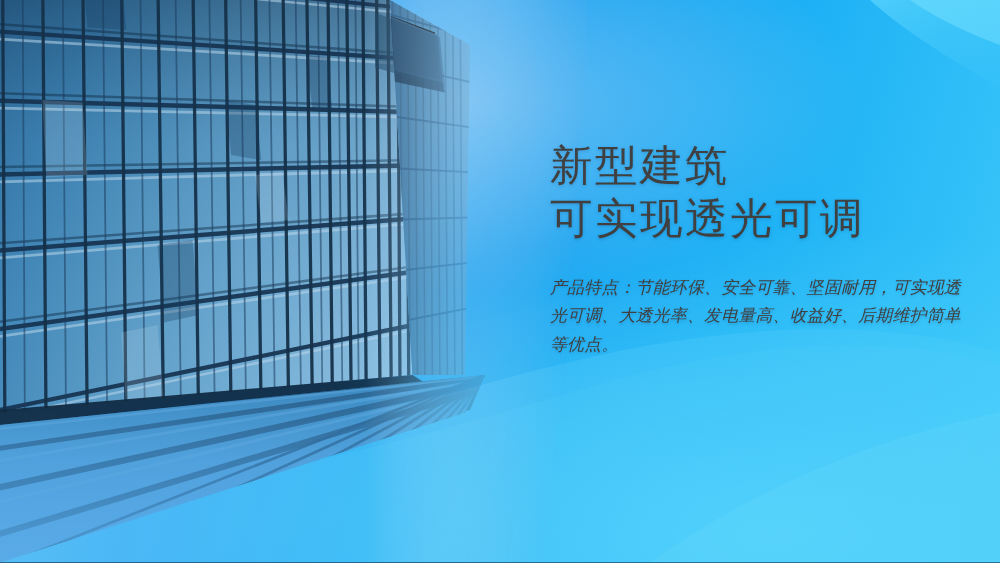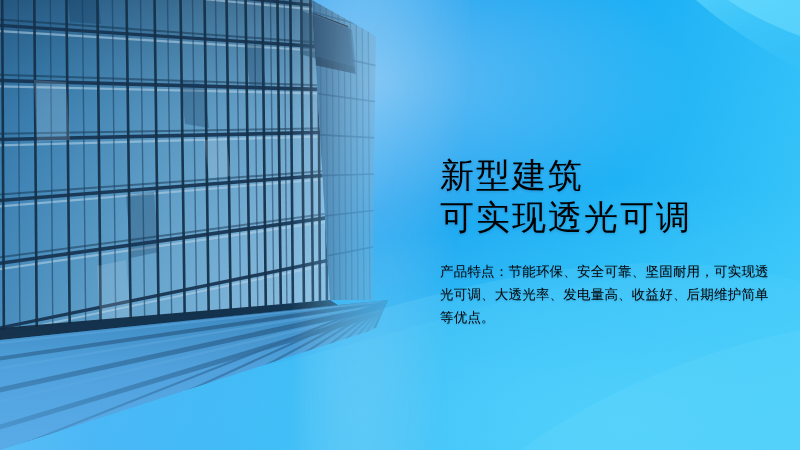--- a/index.html
+++ b/index.html
@@ -33,38 +33,38 @@
   .photo{
     position:absolute;left:0;top:0;width:470px;height:450px;
     -webkit-mask-image:linear-gradient(95deg,#000 0%,#000 58%,rgba(0,0,0,.92) 66%,rgba(0,0,0,.45) 80%,rgba(0,0,0,0) 94%);
             mask-image:linear-gradient(95deg,#000 0%,#000 58%,rgba(0,0,0,.92) 66%,rgba(0,0,0,.45) 80%,rgba(0,0,0,0) 94%);
   }
   .photo svg{display:block;width:470px;height:450px;}
 
   
   .textblock{
     position:absolute;left:440px;top:112px;width:340px;
-    color:#000000;
-    margin-top:42px;
+    color:#404040;
   }
   .title-line{
     font-size:34px;
     line-height:42px;
     letter-spacing:2px;
     font-weight:400;
     white-space:nowrap;
     text-shadow:0 1px 3px rgba(10,70,130,.28);
   }
   .desc{
     margin-top:22px;
     font-size:13.5px;
     line-height:23px;
     letter-spacing:.2px;
     width:330px;
     text-shadow:0 1px 2px rgba(10,70,130,.25);
+    font-style:italic;
   }
 </style>
 </head>
 <body>
 
 <div id="banner">
 
   <div class="bg-gradient"></div>
   <div class="bg-glow"></div>
 

